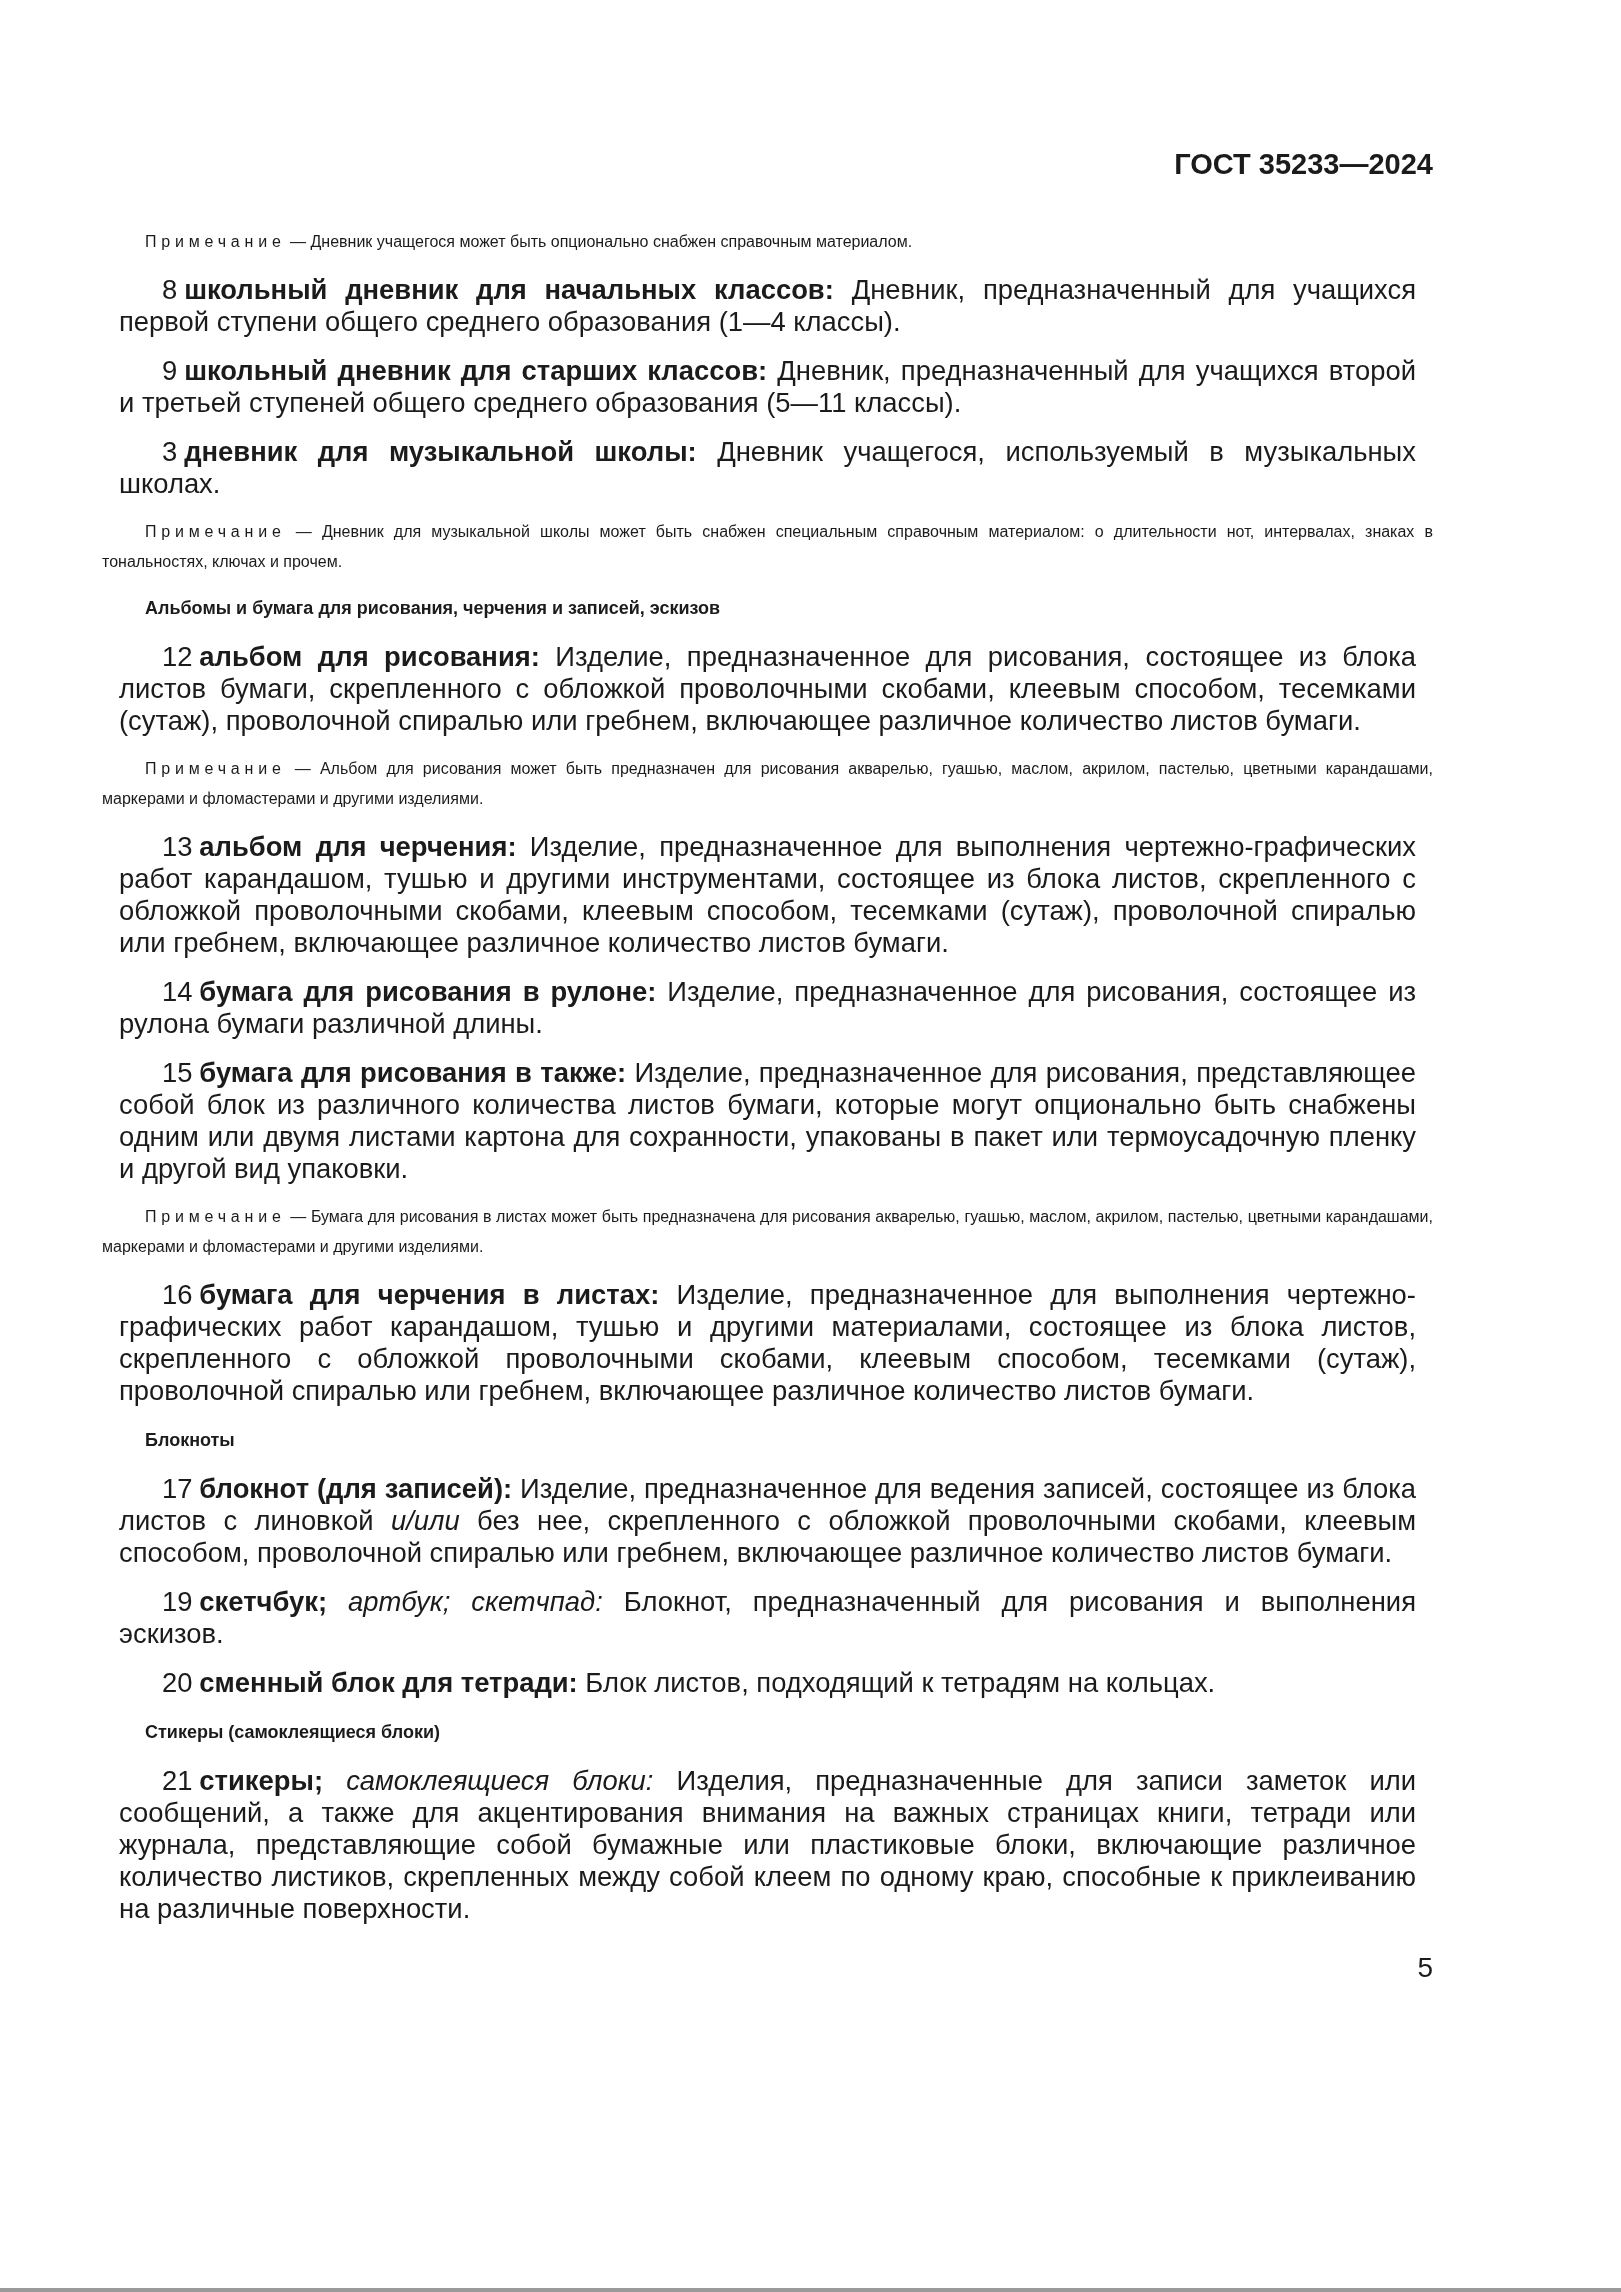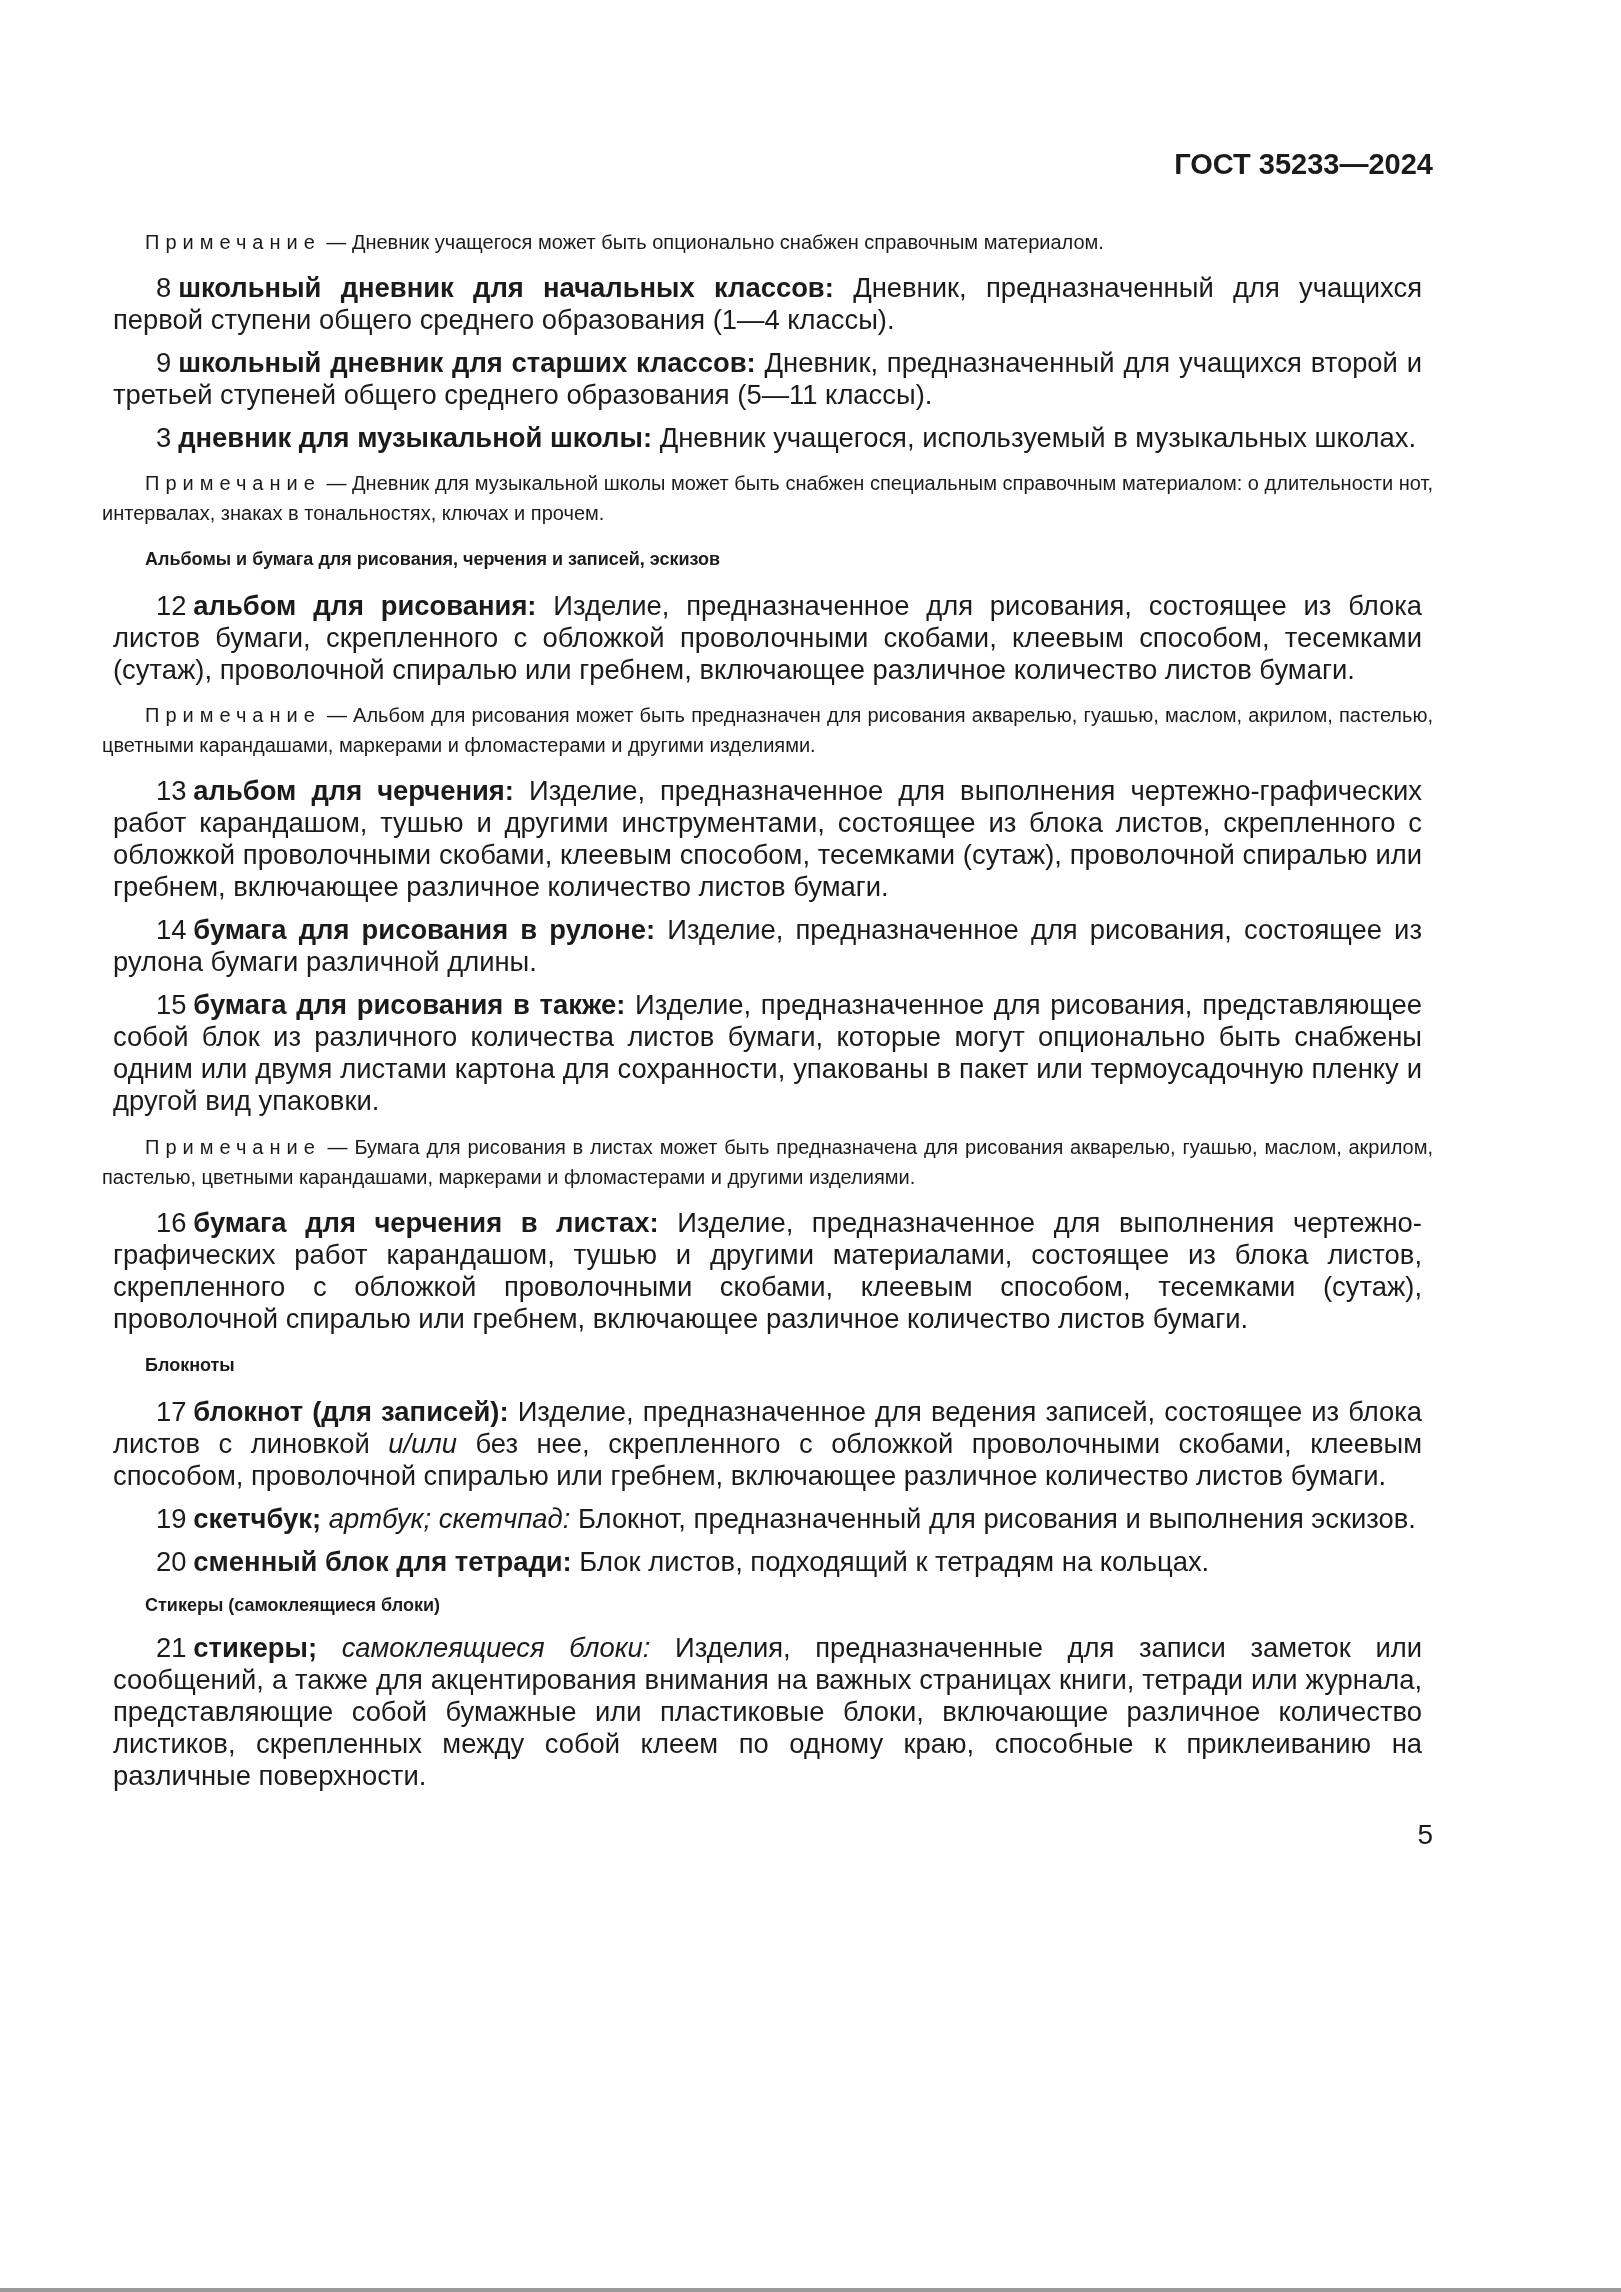--- a/index.html
+++ b/index.html
@@ -8,26 +8,26 @@
     background:#ffffff;color:#1b1b1b;position:relative;overflow:hidden;
     font-family:"Liberation Sans","DejaVu Sans",sans-serif;
     padding:149px 188px 0 102px;margin:0 auto;
   }
   .doc-header{
     text-align:right;font-weight:bold;font-size:29px;line-height:31px;
   }
   .content{margin-top:47px;}
   .content > :first-child{margin-top:0;}
   p.term{
-    font-size:27.4px;line-height:32px;margin:11px;
+    font-size:27.4px;line-height:32px;margin:17px;
     text-align:justify;text-indent:43px;hyphens:none;
   }
   p.term .num{margin-right:6.9px;}
   p.note{
-    font-size:20px;line-height:30px;margin:14.7px 0;
+    font-size:16px;line-height:30px;margin:14.7px 0;
     text-align:justify;text-indent:43px;hyphens:none;
   }
   .note-label{letter-spacing:0.30em;}
   h2.sec{
     font-size:18px;line-height:32px;font-weight:bold;
     margin:14.7px 0 14.7px 43px;
   }
   h2.sec.tight{margin:2px 0 2px 43px;}
   .sup{font-size:68%;position:relative;top:-0.45em;}
   .page-num{

